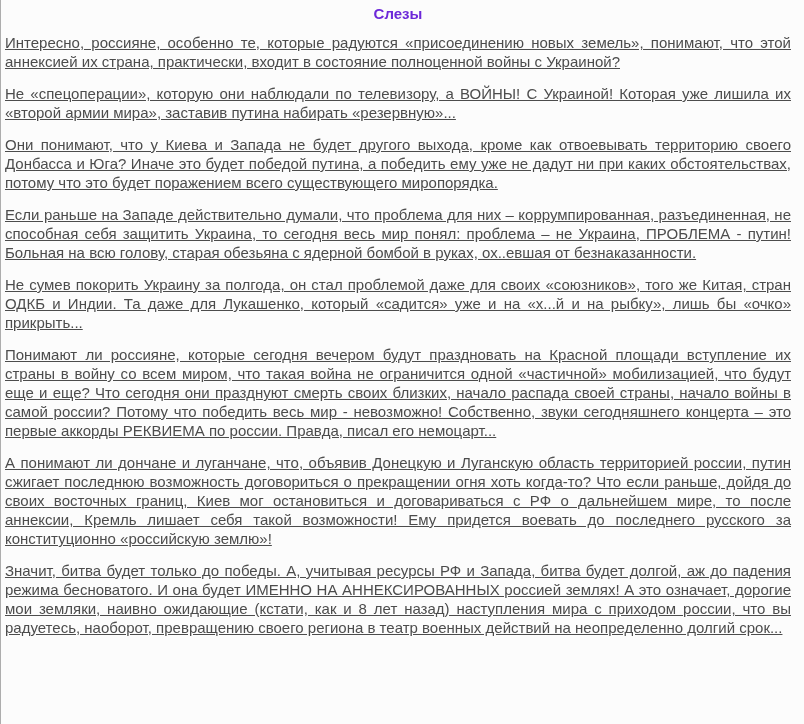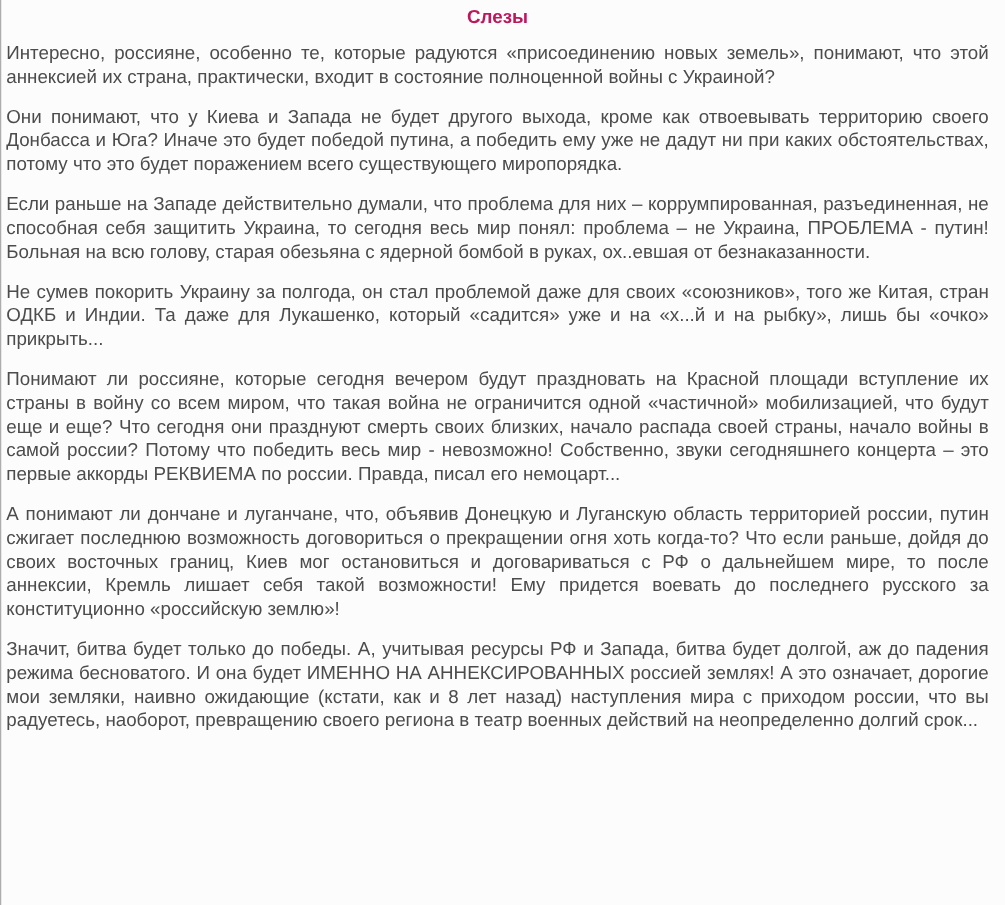--- a/index.html
+++ b/index.html
@@ -29,28 +29,30 @@
     text-align: center;
     font-size: 15px;
     font-weight: bold;
     color: #3c3c3c;
     line-height: 19px;
   }
   .para {
     margin: 0 0 13px 0;
     text-align: justify;
     text-justify: inter-word;
+    text-decoration: underline;
   }
 </style>
 </head>
 <body>
 
 <div class="page" style="background: rgb(252, 252, 252); color: rgb(76, 76, 76); border-left-color: rgb(173, 173, 173);">
-  <h1 class="title" style="color: #be185d;">Слезы</h1>
+  <h1 class="title" style="color: #6d28d9;">Слезы</h1>
   <p class="para">Интересно, россияне, особенно те, которые радуются «присоединению новых земель», понимают, что этой аннексией их страна, практически, входит в состояние полноценной войны с Украиной?</p>
+  <p class="para">Не «спецоперации», которую они наблюдали по телевизору, а ВОЙНЫ! С Украиной! Которая уже лишила их «второй армии мира», заставив путина набирать «резервную»...</p>
   <p class="para">Они понимают, что у Киева и Запада не будет другого выхода, кроме как отвоевывать территорию своего Донбасса и Юга? Иначе это будет победой путина, а победить ему уже не дадут ни при каких обстоятельствах, потому что это будет поражением всего существующего миропорядка.</p>
   <p class="para">Если раньше на Западе действительно думали, что проблема для них – коррумпированная, разъединенная, не способная себя защитить Украина, то сегодня весь мир понял: проблема – не Украина, ПРОБЛЕМА - путин! Больная на всю голову, старая обезьяна с ядерной бомбой в руках, ох..евшая от безнаказанности.</p>
   <p class="para">Не сумев покорить Украину за полгода, он стал проблемой даже для своих «союзников», того же Китая, стран ОДКБ и Индии. Та даже для Лукашенко, который «садится» уже и на «х...й и на рыбку», лишь бы «очко» прикрыть...</p>
   <p class="para">Понимают ли россияне, которые сегодня вечером будут праздновать на Красной площади вступление их страны в войну со всем миром, что такая война не ограничится одной «частичной» мобилизацией, что будут еще и еще? Что сегодня они празднуют смерть своих близких, начало распада своей страны, начало войны в самой россии? Потому что победить весь мир - невозможно! Собственно, звуки сегодняшнего концерта – это первые аккорды РЕКВИЕМА по россии. Правда, писал его немоцарт...</p>
   <p class="para">А понимают ли дончане и луганчане, что, объявив Донецкую и Луганскую область территорией россии, путин сжигает последнюю возможность договориться о прекращении огня хоть когда-то? Что если раньше, дойдя до своих восточных границ, Киев мог остановиться и договариваться с РФ о дальнейшем мире, то после аннексии, Кремль лишает себя такой возможности! Ему придется воевать до последнего русского за конституционно «российскую землю»!</p>
   <p class="para">Значит, битва будет только до победы. А, учитывая ресурсы РФ и Запада, битва будет долгой, аж до падения режима бесноватого. И она будет ИМЕННО НА АННЕКСИРОВАННЫХ россией землях! А это означает, дорогие мои земляки, наивно ожидающие (кстати, как и 8 лет назад) наступления мира с приходом россии, что вы радуетесь, наоборот, превращению своего региона в театр военных действий на неопределенно долгий срок...</p>
 
 </div>
 
 </body></html>

